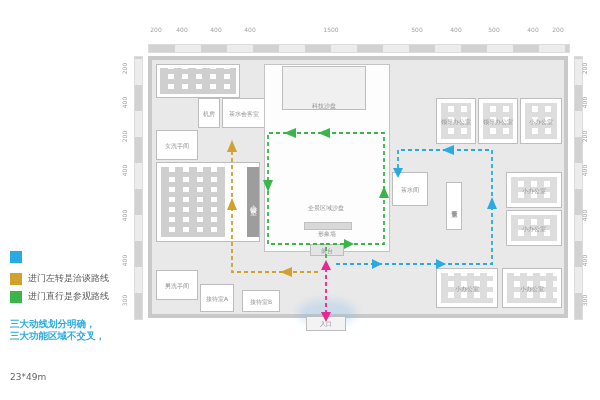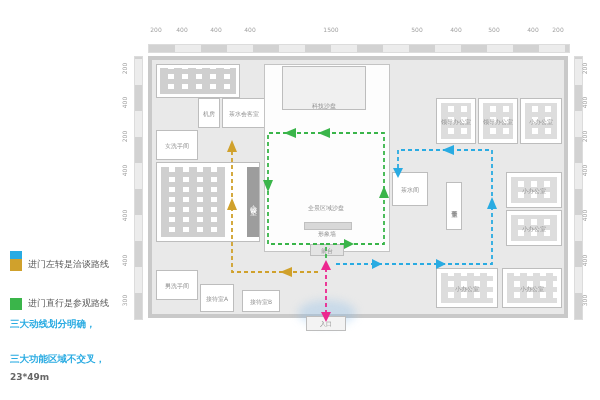--- a/index.html
+++ b/index.html
@@ -190,26 +190,26 @@
   <g style="color: rgb(236, 38, 143);">
     <polyline points="326,268 326,314" fill="none" stroke="currentColor" stroke-width="1.8" stroke-dasharray="4 3"></polyline>
     <polygon points="321,270 331,270 326,260" fill="currentColor"></polygon>
     <polygon points="321,312 331,312 326,322" fill="currentColor"></polygon>
   </g>
 </svg>
 
 <div class="legend-row" style="left:10px;top:250px;">
   <span class="swatch" style="background: rgb(41, 171, 226);"></span>
 </div>
-<div class="legend-row" style="left:10px;top:258px;text-align:right;">
+<div class="legend-row" style="left:10px;top:272px;text-align:right;">
   <span class="swatch" style="background: rgb(208, 161, 44);"></span>
   <span class="legend-label">进门左转是洽谈路线</span>
 </div>
-<div class="legend-row" style="left:10px;top:297px;">
+<div class="legend-row" style="left:10px;top:290px;">
   <span class="swatch" style="background: rgb(58, 181, 74);"></span>
   <span class="legend-label">进门直行是参观路线</span>
 </div>
 
 <div class="note-line" style="left:10px;top:318px;">三大动线划分明确，</div>
-<div class="note-line" style="left:10px;top:353px;">三大功能区域不交叉，</div>
-<div class="size-line" style="left:10px;top:372px;font-weight:bold;">23*49m</div>
+<div class="note-line" style="left:10px;top:330px;">三大功能区域不交叉，</div>
+<div class="size-line" style="left:10px;top:372px;">23*49m</div>
 
 </div>
 
 </body></html>

